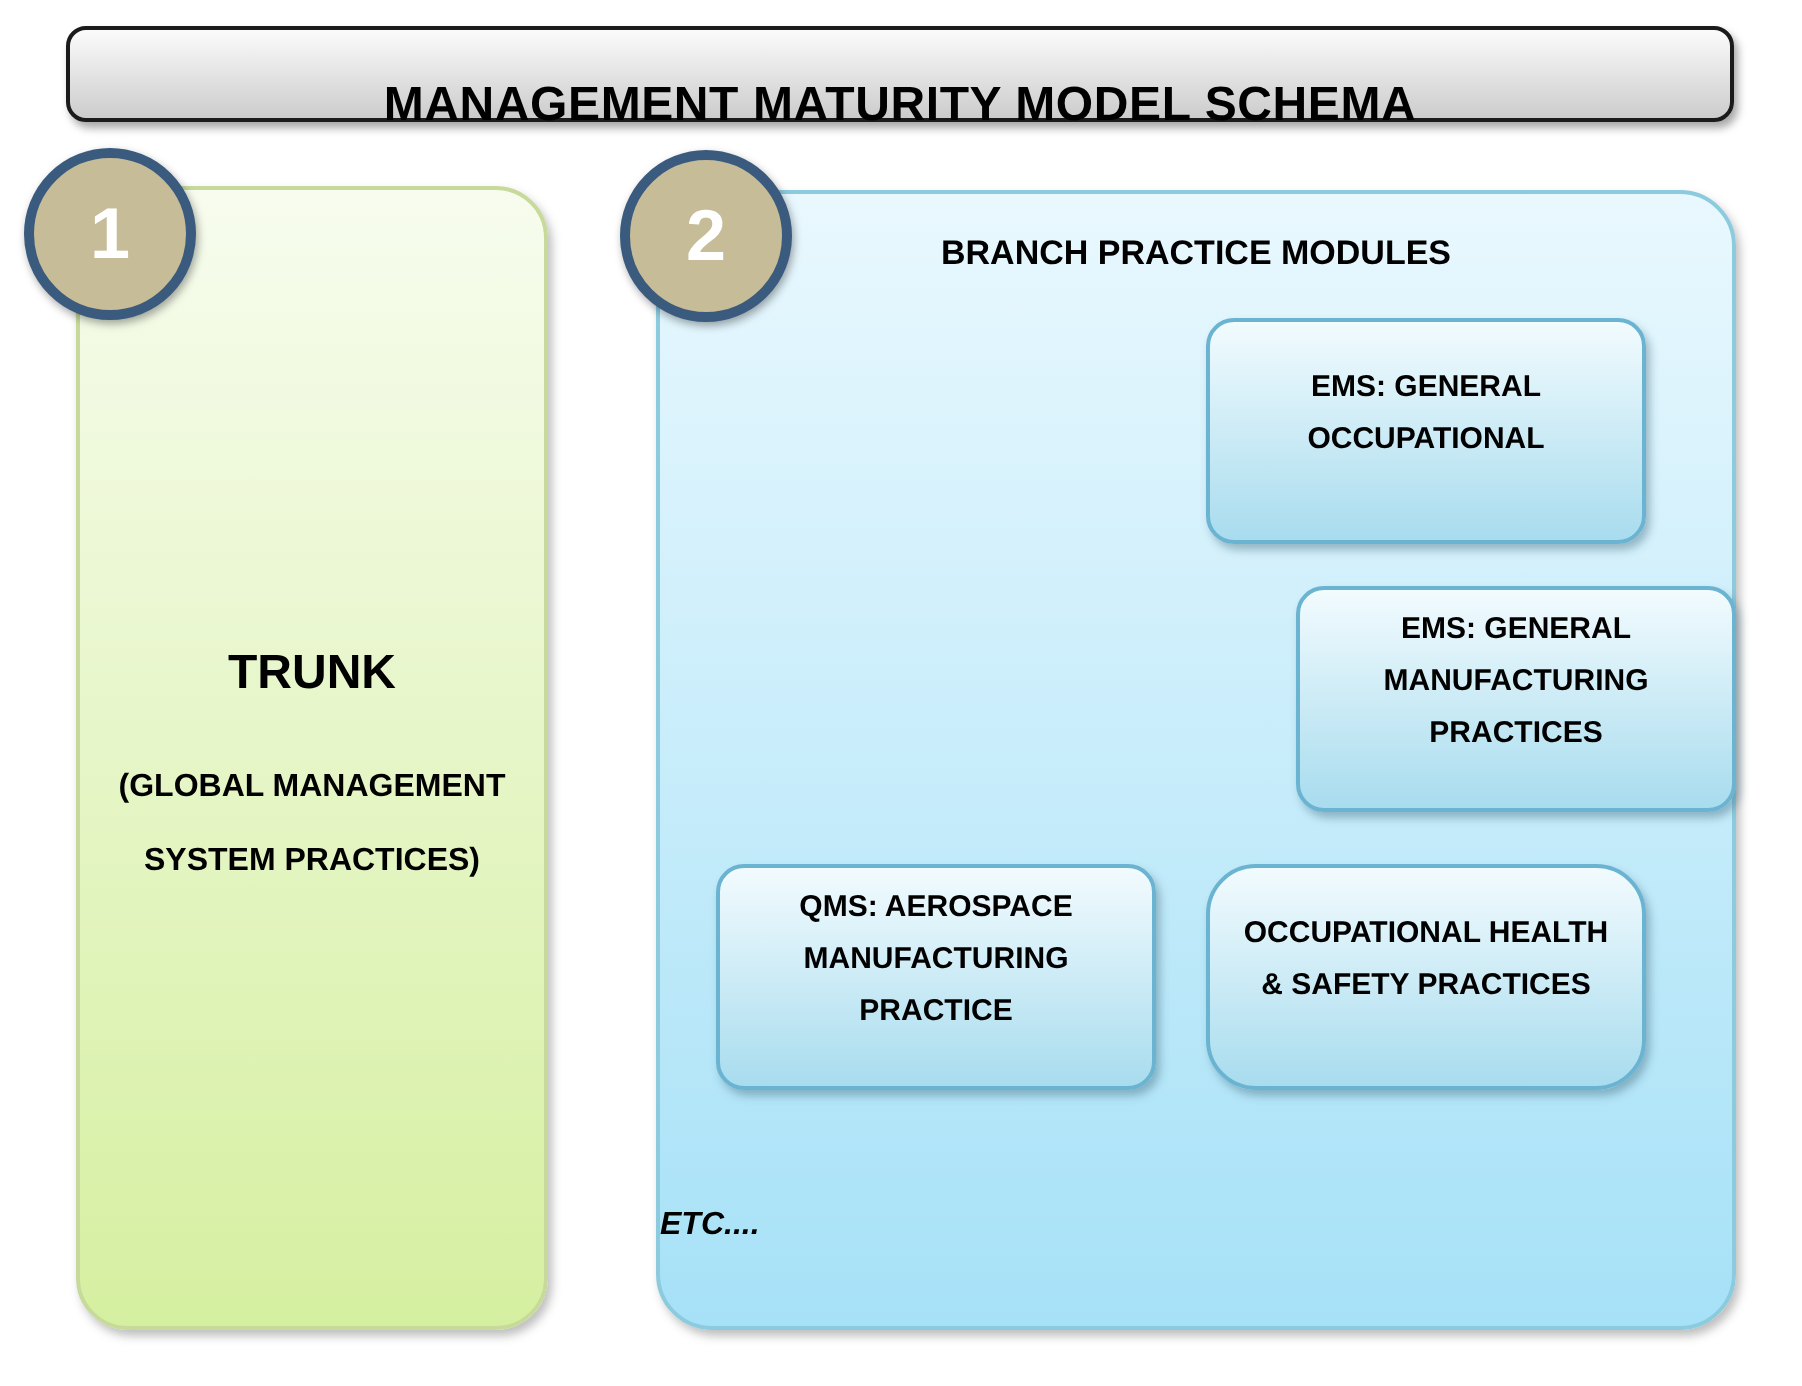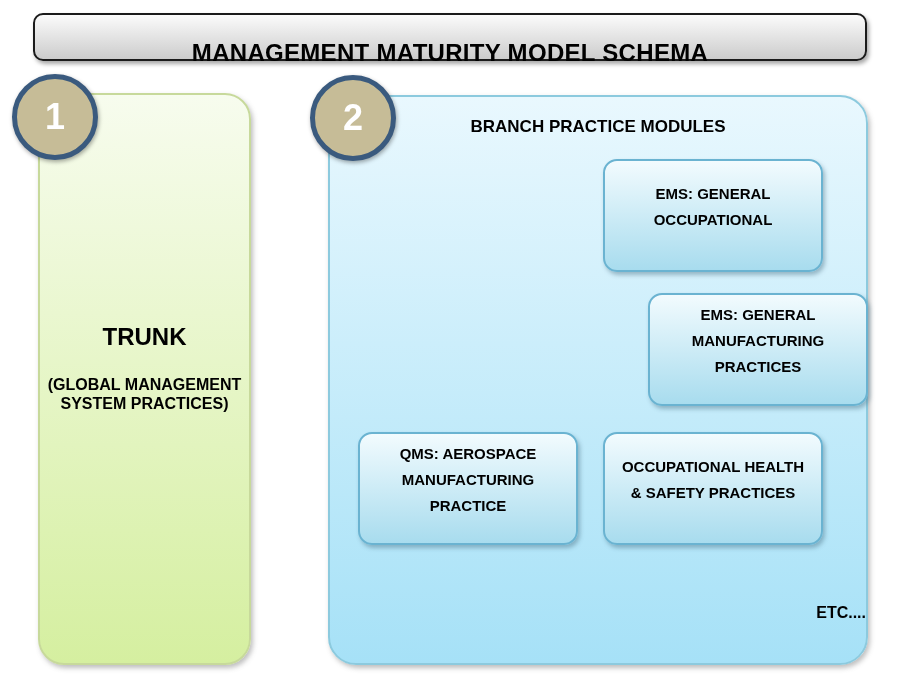--- a/index.html
+++ b/index.html
@@ -54,21 +54,21 @@
     box-shadow: 1px 2px 4px rgba(0,0,0,0.35);
     z-index: 5;
   }
   .badge-1 { left: 12px; top: 74px; }
   .badge-2 { left: 310px; top: 75px; }
 
   
   .trunk-box {
     position: absolute;
     left: 38px; top: 93px;
-    width: 213px; height: 572px;
+    width: 236px; height: 572px;
     box-sizing: border-box;
     border: 2px solid var(--trunk-border, #c7d99b);
     border-radius: 26px;
     background: linear-gradient(to bottom, var(--trunk-top, #f7fcee), var(--trunk-bottom, #d5efa0));
     box-shadow: 2px 3px 5px rgba(110,110,110,0.45);
   }
   .trunk-heading {
     position: absolute;
     top: 228px; left: 0;
     width: 100%;
@@ -77,21 +77,21 @@
     font-weight: bold;
   }
   .trunk-subheading {
     position: absolute;
     top: 280px; left: 50%;
     transform: translateX(-50%);
     width: 205px;
     text-align: center;
     font-size: 16px;
     font-weight: bold;
-    line-height: 19px;
+    line-height: 37px;
   }
 
   
   .branch-box {
     position: absolute;
     left: 328px; top: 95px;
     width: 540px; height: 570px;
     box-sizing: border-box;
     border: 2px solid var(--branch-border, #8ccade);
     border-radius: 28px;
@@ -103,23 +103,24 @@
     top: 20px; left: 0;
     width: 100%;
     text-align: center;
     font-size: 17px;
     font-weight: bold;
   }
   .branch-footer {
     position: absolute;
     top: 507px; left: 0;
     width: 100%;
-    text-align: right;
+    text-align: left;
     font-size: 16px;
     font-weight: bold;
+    font-style: italic;
   }
 
   
   .module {
     position: absolute;
     width: 220px; height: 113px;
     box-sizing: border-box;
     border: 2px solid var(--module-blue-border, #6ab3d1);
     border-radius: 14px;
     background: linear-gradient(to bottom, var(--module-blue-top, #f2fbfe), var(--module-blue-bottom, #a8dcee));
@@ -136,21 +137,21 @@
   .module[data-variant="green"] {
     border-color: var(--module-green-border, #b5cb76);
     background: linear-gradient(to bottom, var(--module-green-top, #f4fae4), var(--module-green-bottom, #d3ed9c));
     box-shadow: 2px 3px 4px rgba(110,120,80,0.45);
   }
   .module-0 { left: 358px; top: 160px; }
   .module-1 { left: 603px; top: 159px; }
   .module-2 { left: 358px; top: 293px; }
   .module-3 { left: 603px; top: 293px; margin-left: 45px; }
   .module-4 { left: 358px; top: 432px; }
-  .module-5 { left: 603px; top: 432px; }
+  .module-5 { left: 603px; top: 432px; border-radius: 25px; }
 </style>
 </head>
 <body>
 
 <div class="canvas">
 
   <div class="title-bar">
     <span>MANAGEMENT MATURITY MODEL SCHEMA</span>
   </div>
 

